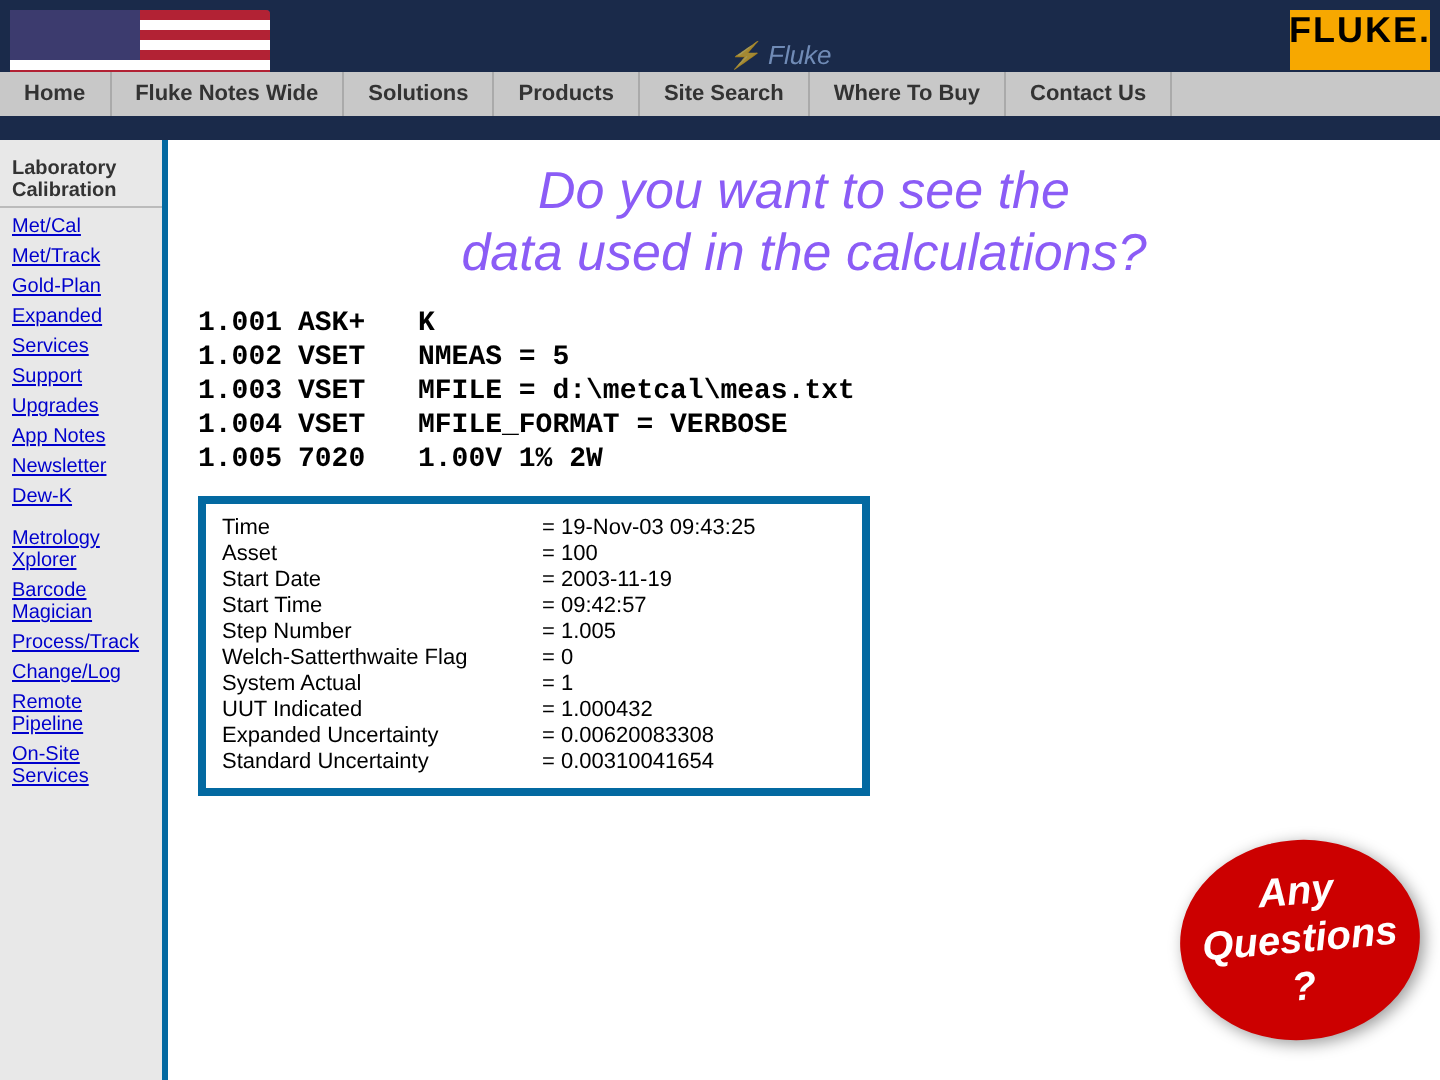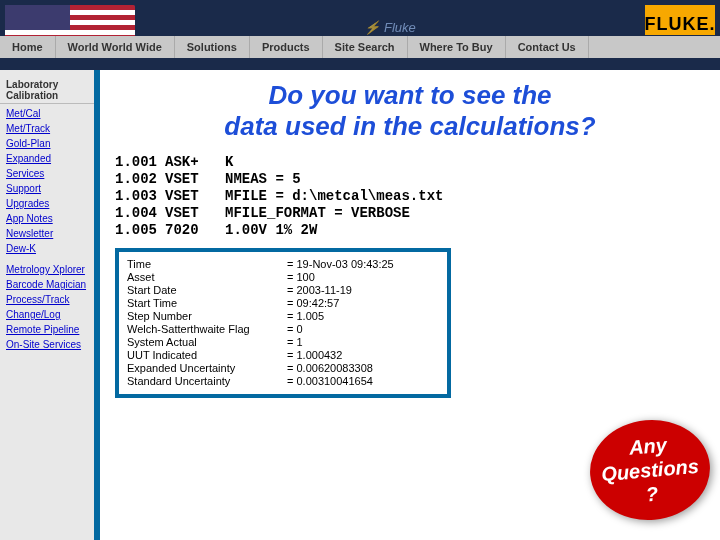--- a/index.html
+++ b/index.html
@@ -43,21 +43,21 @@
     }
 
     #logo-area {
       position: absolute;
       top: 5px;
       right: 5px;
       background: #f7a800;
       width: 70px;
       height: 30px;
       display: flex;
-      align-items: flex-end;
+      align-items: flex-start;
       justify-content: center;
       font-weight: bold;
       font-size: 18px;
       color: #000;
       letter-spacing: 1px;
     }
 
     #nav-bar {
       position: absolute;
       bottom: 12px;
@@ -83,23 +83,23 @@
 
     
     #main {
       display: flex;
       width: 720px;
       height: 470px;
     }
 
     
     #sidebar {
-      width: 100px;
+      width: 84px;
       background: #e8e8e8;
-      border-right: 6px solid #0369a1;
+      border-right: 3px solid #0369a1;
       padding-top: 5px;
       overflow: hidden;
     }
 
     .sidebar-section-title {
       font-size: 10px;
       font-weight: bold;
       color: #333;
       padding: 4px 6px 2px 6px;
       border-bottom: 1px solid #bbb;
@@ -123,22 +123,22 @@
       flex: 1;
       background: #fff;
       padding: 10px 15px;
       overflow: hidden;
       position: relative;
     }
 
     #page-heading {
       text-align: center;
       font-size: 26px;
-      font-weight: bold;
-      color: #1d4ed8;
+      font-weight: normal;
+      color: #8b5cf6;
       line-height: 1.2;
       margin-bottom: 12px;
       font-style: italic;
     }
 
     #calc-table {
       font-size: 14px;
       font-family: 'Courier New', monospace;
       color: #000;
       margin-bottom: 10px;
@@ -224,21 +224,21 @@
     </div>
     <div style="position:absolute;top:5px;left:140px;right:80px;height:45px;display:flex;align-items:center;justify-content:center;">
       <div style="color:#aaccff;font-size:13px;font-style:italic;opacity:0.6;">⚡ Fluke</div>
     </div>
     <div id="logo-area">
       <span>FLUKE.</span>
     </div>
     <div id="nav-bar">
 
     <div class="nav-item">Home</div>
-        <div class="nav-item">World World Wide</div>
+        <div class="nav-item">Fluke Notes Wide</div>
         <div class="nav-item">Solutions</div>
         <div class="nav-item">Products</div>
         <div class="nav-item">Site Search</div>
         <div class="nav-item">Where To Buy</div>
         <div class="nav-item">Contact Us</div>
       </div>
   </div>
 </div>
 
 <div id="main">

